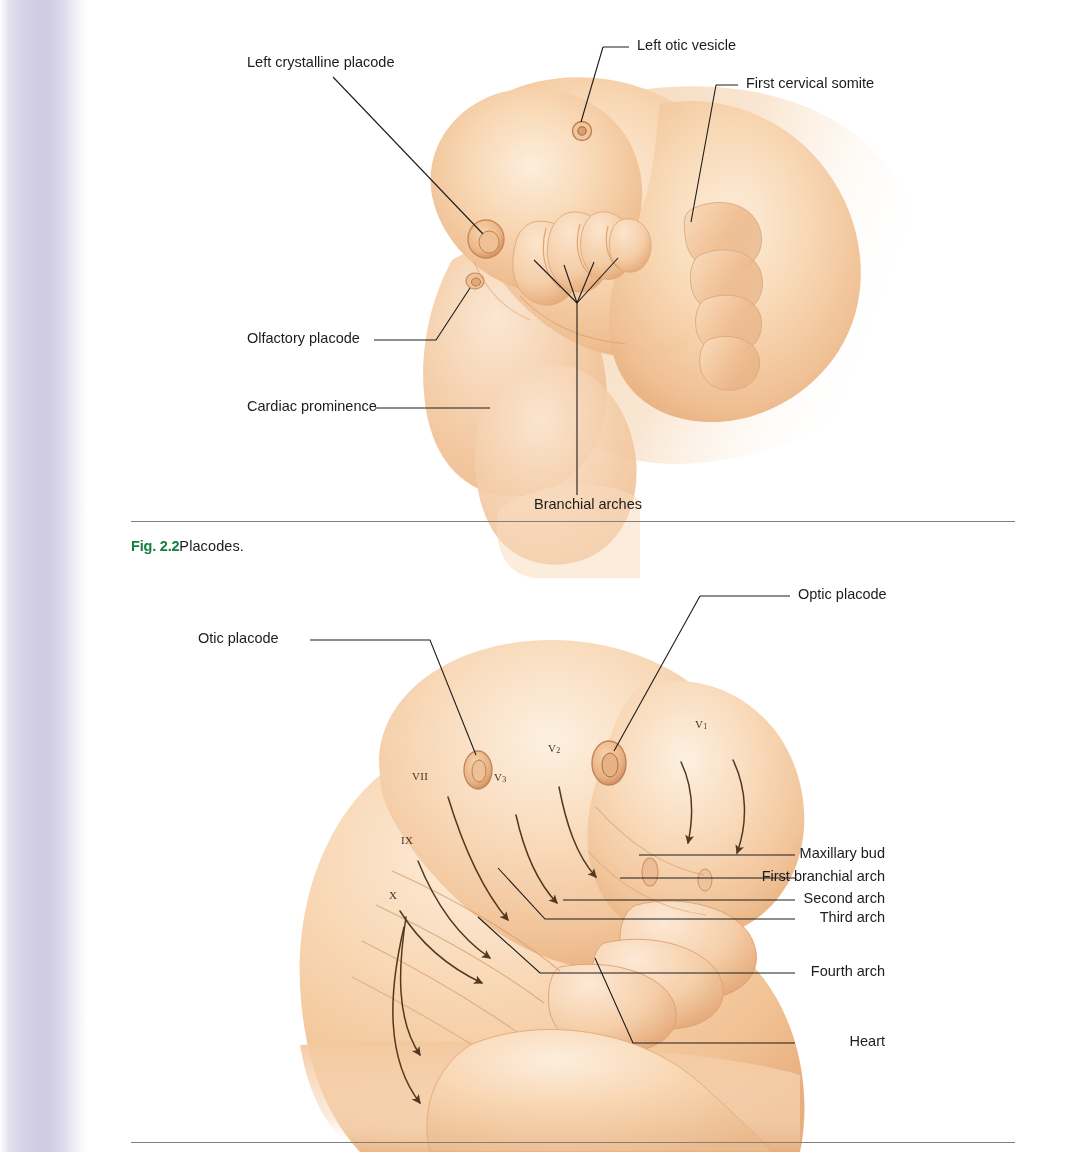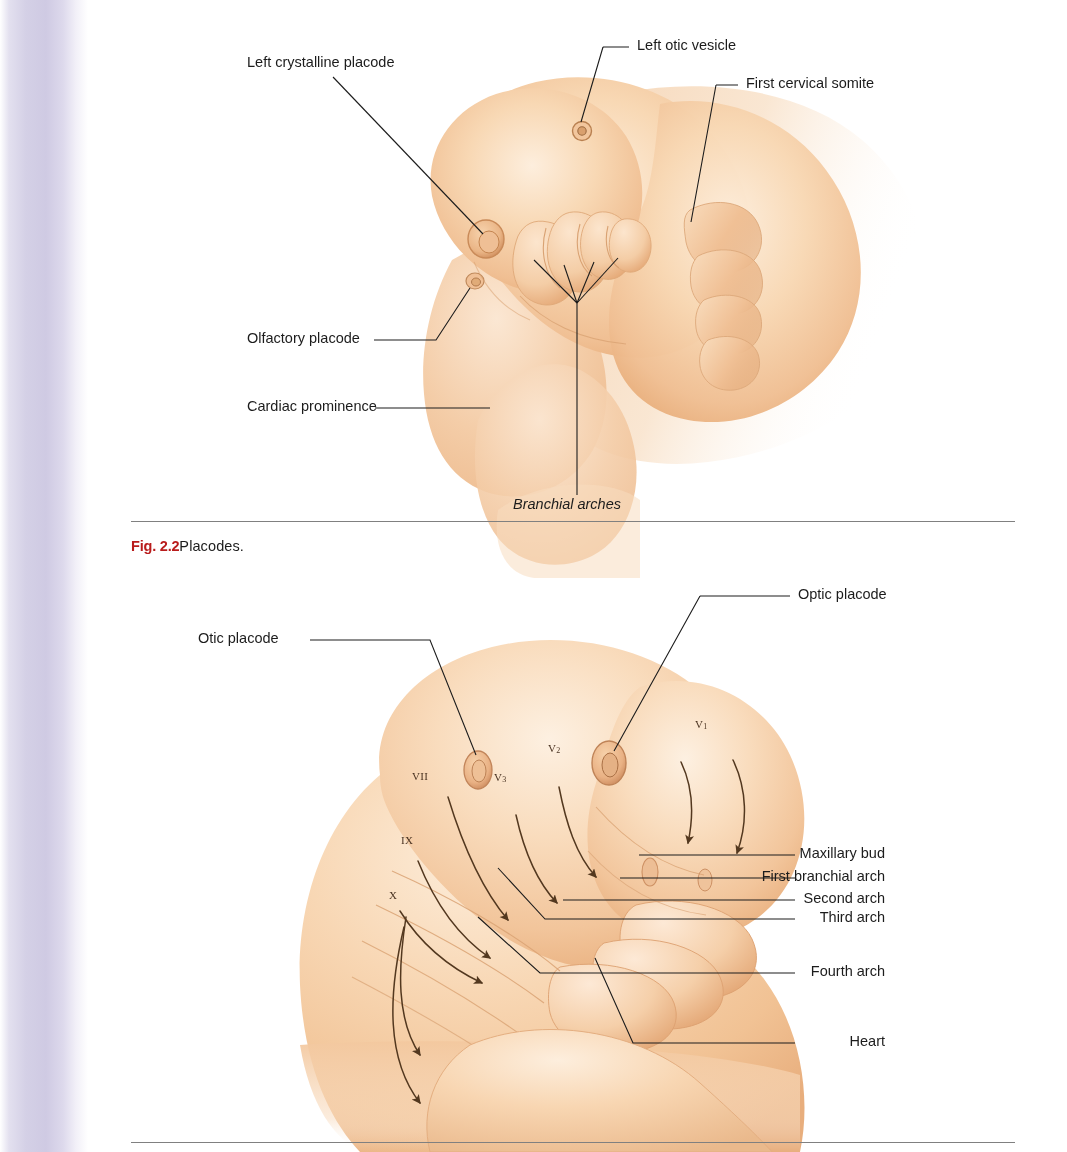--- a/index.html
+++ b/index.html
@@ -52,21 +52,21 @@
   }
 
   
   .fig-caption {
     position: absolute;
     font-size: 14.5px;
     letter-spacing: 0.1px;
     white-space: nowrap;
   }
   .fig-caption .fig-num {
-    color: #b91c1c;
+    color: #15803d;
     font-weight: bold;
     letter-spacing: -0.2px;
   }
   .fig-caption .fig-text {
     color: #1c1c1c;
   }
 
   
   .label {
     position: absolute;
@@ -245,21 +245,21 @@
   <div class="label" style="left:247px; top:55px;">Left crystalline placode</div>
 
   <div class="label" style="left:637px; top:38px;">Left otic vesicle</div>
 
   <div class="label" style="left:746px; top:76px;">First cervical somite</div>
 
   <div class="label" style="left:247px; top:331px;">Olfactory placode</div>
 
   <div class="label" style="left:247px; top:399px;">Cardiac prominence</div>
 
-  <div class="label" style="left:513px; top:497px;font-style:italic;">Branchial arches</div>
+  <div class="label" style="left:534px; top:497px;">Branchial arches</div>
 
   <div class="fig-rule" style="left:131px; top:521px; width:884px;"></div>
 
   <div class="fig-caption" style="left:131px; top:538px;">
     <span class="fig-num">Fig. 2.2</span><span class="fig-text">Placodes.</span>
   </div>
 </div>
 
 <div class="figure-block" style="left:0; top:575px; width:1067px; height:577px;">
 

